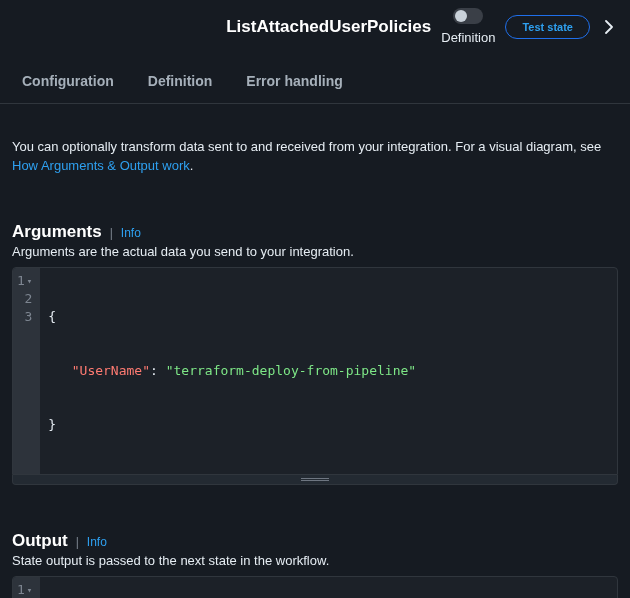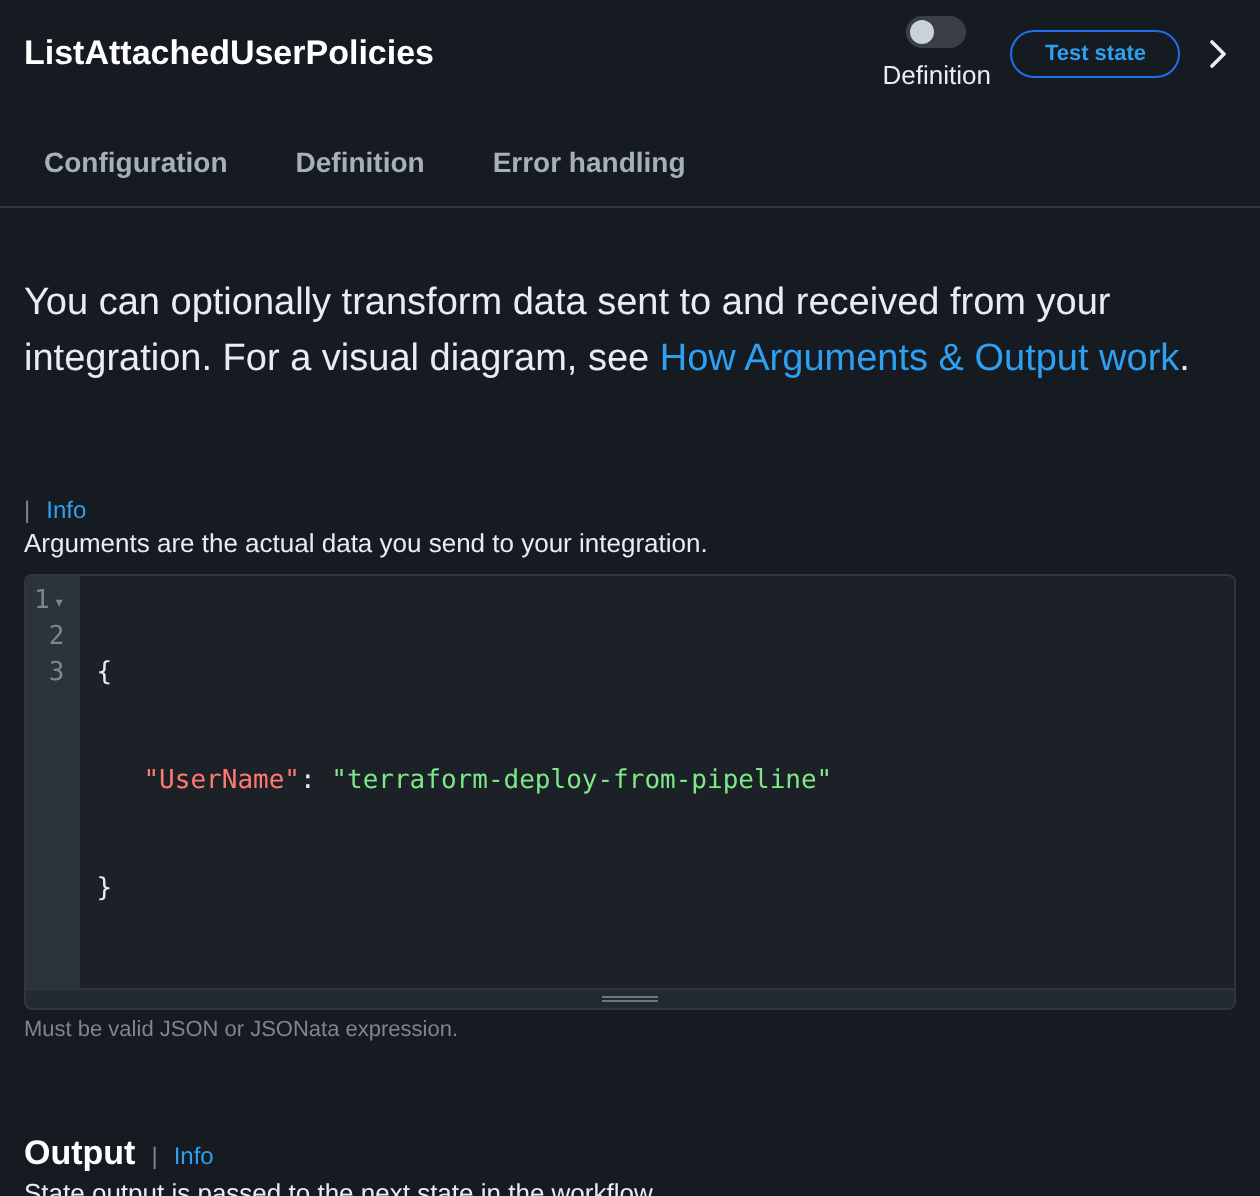--- a/index.html
+++ b/index.html
@@ -35,20 +35,21 @@
     display: flex;
     align-items: center;
     padding: 8px 12px 6px 12px;
     gap: 10px;
   }
   .header-title {
     font-size: 17px;
     font-weight: 700;
     flex: 1;
     color: #fff;
+    text-align: right;
   }
   .toggle {
     display: inline-flex;
     align-items: center;
     gap: 6px;
     font-size: 13px;
     color: var(--text);
     cursor: pointer;
     flex-direction: column;
   }
@@ -102,21 +103,21 @@
     margin-bottom: -1px;
   }
   .tab.active {
     color: var(--accent-bright);
     border-bottom-color: var(--accent-bright);
   }
 
   .content { padding: 14px 12px 0 12px; }
 
   .intro {
-    font-size: 19px;
+    font-size: 13px;
     color: var(--text);
     line-height: 1.45;
     margin-top: 20px;
   }
   .intro a { color: var(--accent-bright); text-decoration: none; }
 
   .section-head {
     margin-top: 14px;
     display: flex;
     align-items: baseline;
@@ -241,20 +242,21 @@
   <div class="tab">Definition</div>
   <div class="tab">Error handling</div>
 </div>
 
 <div class="content">
   <p class="intro">
     <span>You can optionally transform data sent to and received from your integration. For a visual diagram, see </span><a href="#">How Arguments &amp; Output work</a><span>.</span>
   </p>
 
   <div class="section-head">
+    <h2>Arguments</h2>
     <span class="divider">|</span>
     <a href="#" class="info-link">Info</a>
   </div>
   <p class="section-desc">Arguments are the actual data you send to your integration.</p>
 
   <div class="code-wrap">
     <div class="code-body code-pad-args">
       <div class="gutter">
         <div class="ln">
             <span>1</span>
@@ -270,21 +272,20 @@
       <div class="code-lines">
         <div class="line"><span class="cp">{</span></div>
         <div class="line">   <span class="ck">"UserName"</span><span class="cp">: </span><span class="cv">"terraform-deploy-from-pipeline"</span></div>
         <div class="line"><span class="cp">}</span></div>
       </div>
     </div>
   </div>
   <div class="resize-bar">
       <div class="grip"></div>
     </div>
-  <p class="hint">Must be valid JSON or JSONata expression.</p>
 
   <div class="section-head">
     <h2>Output</h2>
     <span class="divider">|</span>
     <a href="#" class="info-link">Info</a>
   </div>
   <p class="section-desc">State output is passed to the next state in the workflow.</p>
 
   <div class="code-wrap">
     <div class="code-body code-pad-output">

